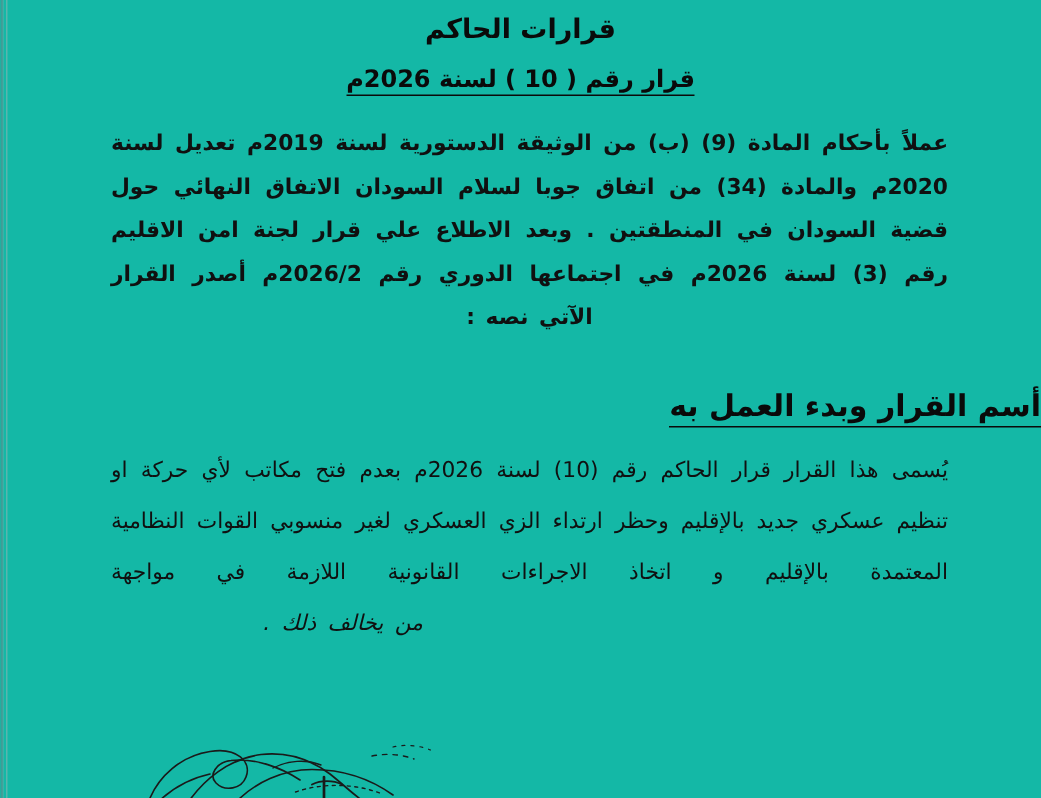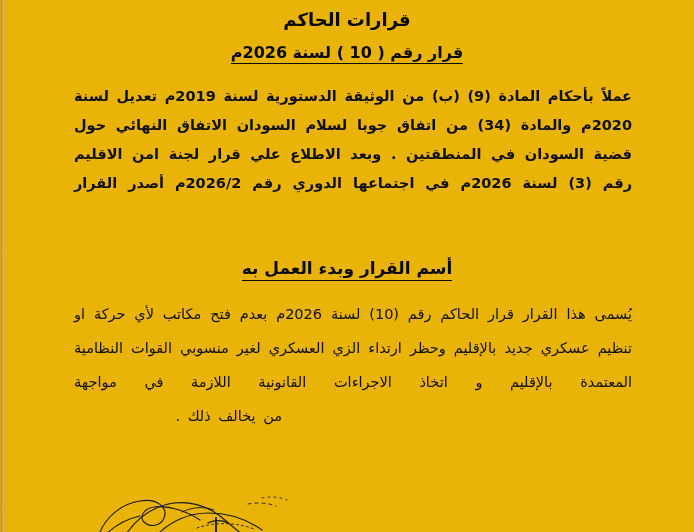--- a/index.html
+++ b/index.html
@@ -8,21 +8,21 @@
     padding: 0;
     background: #ffffff;
   }
   body {
     font-family: "DejaVu Sans", "Liberation Sans", sans-serif;
   }
   .page {
     position: relative;
     width: 694px;
     height: 532px;
-    background: #eab308;
+    background: #14b8a6;
     overflow: hidden;
     color: #0d0d0d;
   }
   
   .scan-edge {
     position: absolute;
     top: 0;
     left: 0;
     width: 3px;
     height: 100%;
@@ -68,22 +68,21 @@
   .doc-subtitle span.u {
     border-bottom: 1.6px solid #0a0a0a;
     padding-bottom: 1px;
   }
 
   .section-heading {
     position: absolute;
     top: 258px;
     left: 0;
     width: 694px;
-    text-align: center;
-    font-size: 17px;
+    font-size: 20px;
     font-weight: bold;
     color: #0a0a0a;
     font-family: "DejaVu Sans", sans-serif;
   }
   .section-heading span.u {
     border-bottom: 1.8px solid #0a0a0a;
     padding-bottom: 2px;
   }
 
   
@@ -116,20 +115,21 @@
     font-size: 14.5px;
     font-weight: normal;
     line-height: 34px;
     word-spacing: 3px;
   }
   .para-body .lastline {
     display: block;
     text-align: center;
     text-align-last: right;
     padding-right: 350px;
+    font-style: italic;
   }
   .closing-line {
     position: absolute;
     top: 440px;
     right: 62px;
     width: 558px;
     text-align: center;
     font-size: 14.5px;
     font-weight: normal;
     line-height: 26px;
@@ -185,20 +185,21 @@
   <div class="scan-edge-2"></div>
 
   <div class="doc-title">قرارات الحاكم</div>
 
   <div class="doc-subtitle">
     <span class="u">قرار رقم ( 10 ) لسنة 2026م</span>
   </div>
 
   <div class="para para-preamble">
     <span>عملاً بأحكام المادة (9) (ب) من الوثيقة الدستورية لسنة 2019م تعديل لسنة 2020م والمادة (34) من اتفاق جوبا لسلام السودان الاتفاق النهائي حول قضية السودان في المنطقتين . وبعد الاطلاع علي قرار لجنة امن الاقليم رقم (3) لسنة 2026م في اجتماعها الدوري رقم 2026/2م أصدر القرار</span>
+    <span class="lastline">الآتي نصه :</span>
   </div>
 
   <div class="section-heading">
     <span class="u">أسم القرار وبدء العمل به</span>
   </div>
 
   <div class="para para-body">
     <span>يُسمى هذا القرار قرار الحاكم رقم (10) لسنة 2026م بعدم فتح مكاتب لأي حركة او تنظيم عسكري جديد بالإقليم وحظر ارتداء الزي العسكري لغير منسوبي القوات النظامية المعتمدة بالإقليم و اتخاذ الاجراءات القانونية اللازمة في مواجهة</span>
     <span class="lastline">من يخالف ذلك .</span>
   </div>

